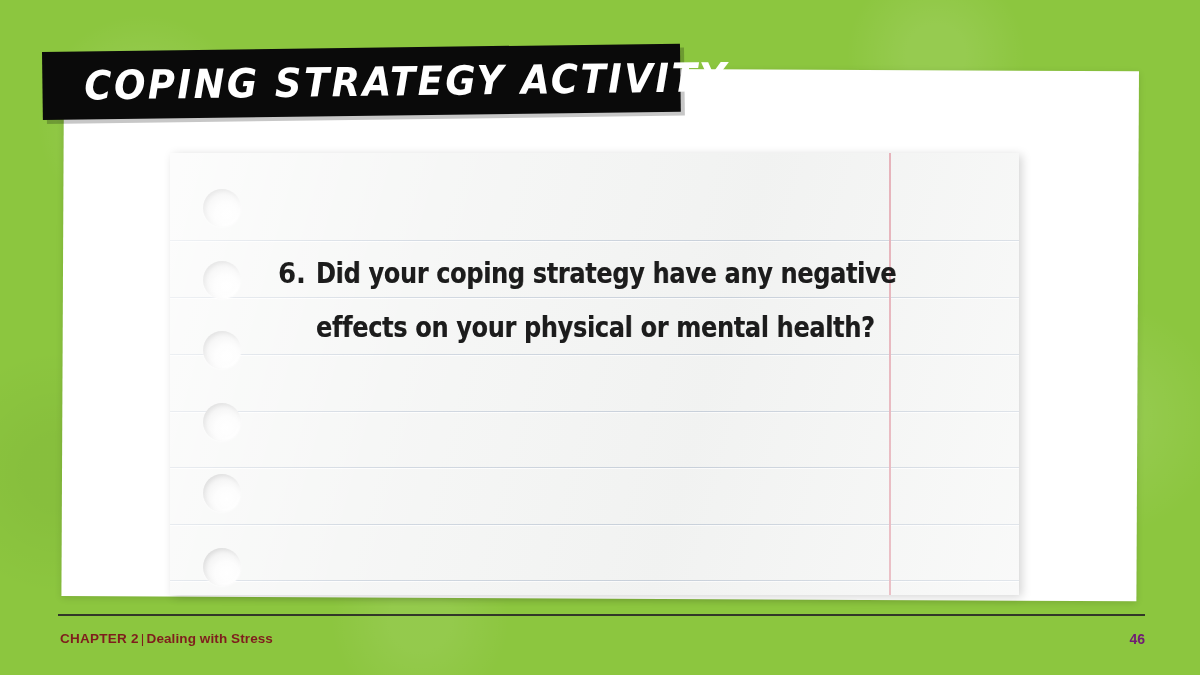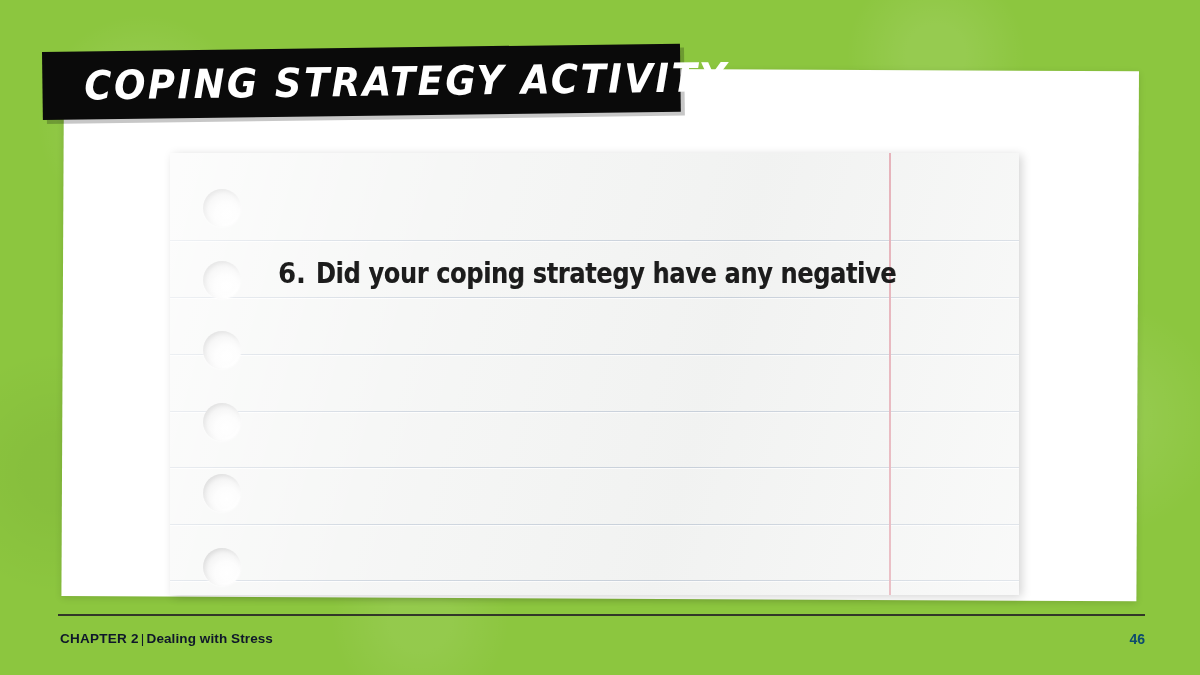--- a/index.html
+++ b/index.html
@@ -179,36 +179,36 @@
     background: #2a2a26;
     opacity: 0.92;
   }
 
   .footer-left {
     position: absolute;
     left: 60px;
     top: 631px;
     font-size: 13.5px;
     font-weight: bold;
-    color: #0f172a;
+    color: #7f1d1d;
     letter-spacing: 0.25px;
     white-space: nowrap;
   }
 
   .footer-left .chapter-label { font-weight: bold; }
   .footer-left .sep { font-weight: normal; padding: 0 2px; }
   .footer-left .chapter-title { font-weight: bold; letter-spacing: 0.1px; }
 
   .footer-page {
     position: absolute;
     right: 55px;
     top: 631px;
     font-size: 14px;
     font-weight: bold;
-    color: #0c4a6e;
+    color: #701a75;
   }
 </style>
 </head>
 <body>
 
 <div class="slide">
 
   <div class="bg-texture"></div>
 
   <div class="white-card"></div>
@@ -232,20 +232,23 @@
     <div class="punch-hole" style="left:33px; top:395px"></div>
 
     <div class="paper-sheen"></div>
   </div>
 
   <div class="question-block">
     <div class="q-row">
       <span class="q-num">6.</span>
       <span class="q-text">Did your coping strategy have any negative</span>
     </div>
+    <div class="q-row q-cont">
+      <span class="q-text">effects on your physical or mental health?</span>
+    </div>
   </div>
 
   <div class="title-banner">
     <span class="title-text">COPING STRATEGY ACTIVITY</span>
   </div>
 
   <div class="footer-rule"></div>
   <div class="footer-left">
     <span class="chapter-label">CHAPTER 2</span><span class="sep">|</span><span class="chapter-title">Dealing with Stress</span>
   </div>

